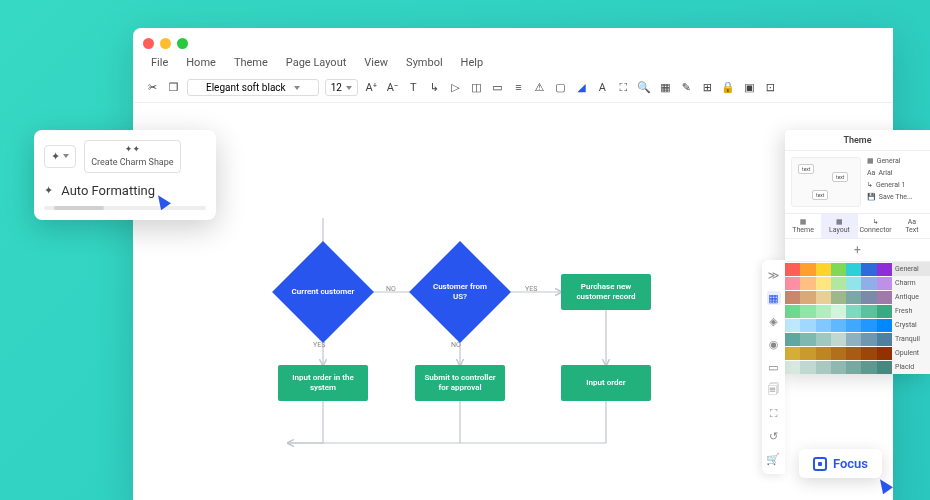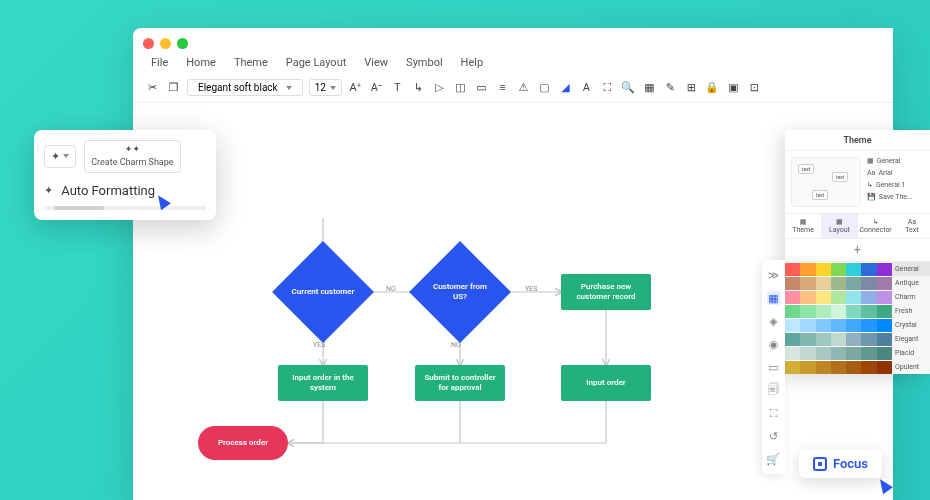--- a/index.html
+++ b/index.html
@@ -5,21 +5,21 @@
 *{margin:0;padding:0;box-sizing:border-box;font-family:-apple-system,BlinkMacSystemFont,"Segoe UI",Roboto,Arial,sans-serif}
 body{width:930px;height:500px;background:linear-gradient(135deg,#36d9c4,#2bc8c0);position:relative;overflow:hidden}
 .app-window{position:absolute;left:133px;top:28px;width:760px;height:482px;background:#fff;border-radius:8px 0 0 0;box-shadow:0 10px 40px rgba(0,0,0,.15)}
 .traffic{position:absolute;left:10px;top:10px;display:flex;gap:6px}
 .dot{width:11px;height:11px;border-radius:50%}
 .dot.r{background:#ff5f57}.dot.y{background:#ffbd2e}.dot.g{background:#28c840}
 .menubar{display:flex;gap:18px;padding:28px 18px 6px;font-size:11px;color:#555}
 .menubar span{cursor:pointer}
 .toolbar{display:flex;align-items:center;gap:6px;padding:4px 12px 6px;border-bottom:1px solid #eee}
 .tb{width:15px;height:15px;display:flex;align-items:center;justify-content:center;color:#444;font-size:11px}
-.font-sel{display:flex;align-items:center;border:1px solid #ddd;border-radius:3px;padding:2px 10px;font-size:10px;gap:8px;min-width:110px}
+.font-sel{display:flex;align-items:center;border:1px solid #ddd;border-radius:3px;padding:2px 18px;font-size:10px;gap:8px;min-width:110px}
 .size-sel{display:flex;align-items:center;border:1px solid #ddd;border-radius:3px;padding:2px 5px;font-size:10px;gap:4px}
 .canvas{position:relative;width:100%;height:390px}
 
 .node{position:absolute;display:flex;align-items:center;justify-content:center;text-align:center;color:#fff;font-size:8px;font-weight:600;line-height:1.25;padding:4px}
 .terminator{width:90px;height:34px;border-radius:17px;background:#e6365a}
 .decision{width:72px;height:72px;background:#2855ee;transform:rotate(45deg)}
 .decision span{transform:rotate(-45deg);display:block;width:72px}
 .process{width:90px;height:36px;background:#22b07d;border-radius:2px}
 .label{position:absolute;font-size:7px;color:#888}
 
@@ -143,23 +143,20 @@
       </div>
     <div class="node process" style="left:145px;top:262px">
         <span>Input order in the system</span>
       </div>
     <div class="node process" style="left:282px;top:262px">
         <span>Submit to controller for approval</span>
       </div>
     <div class="node process" style="left:428px;top:262px">
         <span>Input order</span>
       </div>
-    <div class="node terminator" style="left:65px;top:323px">
-        <span>Process order</span>
-      </div>
 
     <div class="label" style="left:253px;top:182px">NO</div>
     <div class="label" style="left:392px;top:182px">YES</div>
     <div class="label" style="left:180px;top:238px">YES</div>
     <div class="label" style="left:318px;top:238px">NO</div>
   </div>
 </div>
 
 <div class="popup-auto">
   <div class="row1">
@@ -218,40 +215,40 @@
         <div class="sw" style="background: rgb(255, 95, 87);"></div>
         <div class="sw" style="background: rgb(255, 159, 46);"></div>
         <div class="sw" style="background: rgb(255, 211, 46);"></div>
         <div class="sw" style="background: rgb(126, 217, 87);"></div>
         <div class="sw" style="background: rgb(46, 207, 217);"></div>
         <div class="sw" style="background: rgb(46, 106, 217);"></div>
         <div class="sw" style="background: rgb(143, 46, 217);"></div>
         <div class="plabel">General</div>
       </div>
       <div class="prow">
+        <div class="sw" style="background: rgb(255, 143, 163);"></div>
+        <div class="sw" style="background: rgb(255, 191, 128);"></div>
+        <div class="sw" style="background: rgb(255, 230, 128);"></div>
+        <div class="sw" style="background: rgb(176, 232, 160);"></div>
+        <div class="sw" style="background: rgb(144, 229, 234);"></div>
+        <div class="sw" style="background: rgb(144, 174, 232);"></div>
+        <div class="sw" style="background: rgb(192, 144, 232);"></div>
+        <div class="plabel">Charm</div>
+      </div>
+      <div class="prow">
         <div class="sw" style="background: rgb(201, 136, 107);"></div>
         <div class="sw" style="background: rgb(217, 169, 120);"></div>
         <div class="sw" style="background: rgb(232, 207, 149);"></div>
         <div class="sw" style="background: rgb(157, 184, 138);"></div>
         <div class="sw" style="background: rgb(122, 168, 163);"></div>
         <div class="sw" style="background: rgb(122, 138, 168);"></div>
         <div class="sw" style="background: rgb(160, 122, 168);"></div>
         <div class="plabel">Antique</div>
       </div>
       <div class="prow">
-        <div class="sw" style="background: rgb(255, 143, 163);"></div>
-        <div class="sw" style="background: rgb(255, 191, 128);"></div>
-        <div class="sw" style="background: rgb(255, 230, 128);"></div>
-        <div class="sw" style="background: rgb(176, 232, 160);"></div>
-        <div class="sw" style="background: rgb(144, 229, 234);"></div>
-        <div class="sw" style="background: rgb(144, 174, 232);"></div>
-        <div class="sw" style="background: rgb(192, 144, 232);"></div>
-        <div class="plabel">Charm</div>
-      </div>
-      <div class="prow">
         <div class="sw" style="background: rgb(111, 217, 143);"></div>
         <div class="sw" style="background: rgb(143, 229, 168);"></div>
         <div class="sw" style="background: rgb(176, 238, 192);"></div>
         <div class="sw" style="background: rgb(208, 245, 216);"></div>
         <div class="sw" style="background: rgb(126, 217, 192);"></div>
         <div class="sw" style="background: rgb(94, 192, 160);"></div>
         <div class="sw" style="background: rgb(62, 168, 128);"></div>
         <div class="plabel">Fresh</div>
       </div>
       <div class="prow">
@@ -265,42 +262,42 @@
         <div class="plabel">Crystal</div>
       </div>
       <div class="prow">
         <div class="sw" style="background: rgb(95, 168, 160);"></div>
         <div class="sw" style="background: rgb(127, 184, 176);"></div>
         <div class="sw" style="background: rgb(159, 200, 192);"></div>
         <div class="sw" style="background: rgb(191, 216, 208);"></div>
         <div class="sw" style="background: rgb(143, 176, 192);"></div>
         <div class="sw" style="background: rgb(111, 152, 176);"></div>
         <div class="sw" style="background: rgb(79, 128, 160);"></div>
-        <div class="plabel">Elegant</div>
+        <div class="plabel">Tranquil</div>
+      </div>
+      <div class="prow">
+        <div class="sw" style="background: rgb(212, 175, 55);"></div>
+        <div class="sw" style="background: rgb(201, 154, 46);"></div>
+        <div class="sw" style="background: rgb(190, 133, 37);"></div>
+        <div class="sw" style="background: rgb(179, 112, 28);"></div>
+        <div class="sw" style="background: rgb(168, 91, 19);"></div>
+        <div class="sw" style="background: rgb(157, 70, 10);"></div>
+        <div class="sw" style="background: rgb(146, 49, 1);"></div>
+        <div class="plabel">Opulent</div>
       </div>
       <div class="prow">
         <div class="sw" style="background: rgb(216, 232, 224);"></div>
         <div class="sw" style="background: rgb(192, 216, 208);"></div>
         <div class="sw" style="background: rgb(168, 200, 192);"></div>
         <div class="sw" style="background: rgb(144, 184, 176);"></div>
         <div class="sw" style="background: rgb(120, 168, 160);"></div>
         <div class="sw" style="background: rgb(96, 152, 144);"></div>
         <div class="sw" style="background: rgb(72, 136, 128);"></div>
         <div class="plabel">Placid</div>
       </div>
-      <div class="prow">
-        <div class="sw" style="background: rgb(212, 175, 55);"></div>
-        <div class="sw" style="background: rgb(201, 154, 46);"></div>
-        <div class="sw" style="background: rgb(190, 133, 37);"></div>
-        <div class="sw" style="background: rgb(179, 112, 28);"></div>
-        <div class="sw" style="background: rgb(168, 91, 19);"></div>
-        <div class="sw" style="background: rgb(157, 70, 10);"></div>
-        <div class="sw" style="background: rgb(146, 49, 1);"></div>
-        <div class="plabel">Opulent</div>
-      </div>
     </div>
 </div>
 
 <div class="focus-btn">
   <div class="focus-ic"></div>
   <span>Focus</span>
 </div>
 <div class="cursor" style="right:40px;bottom:8px"></div>
 
 </body></html>

